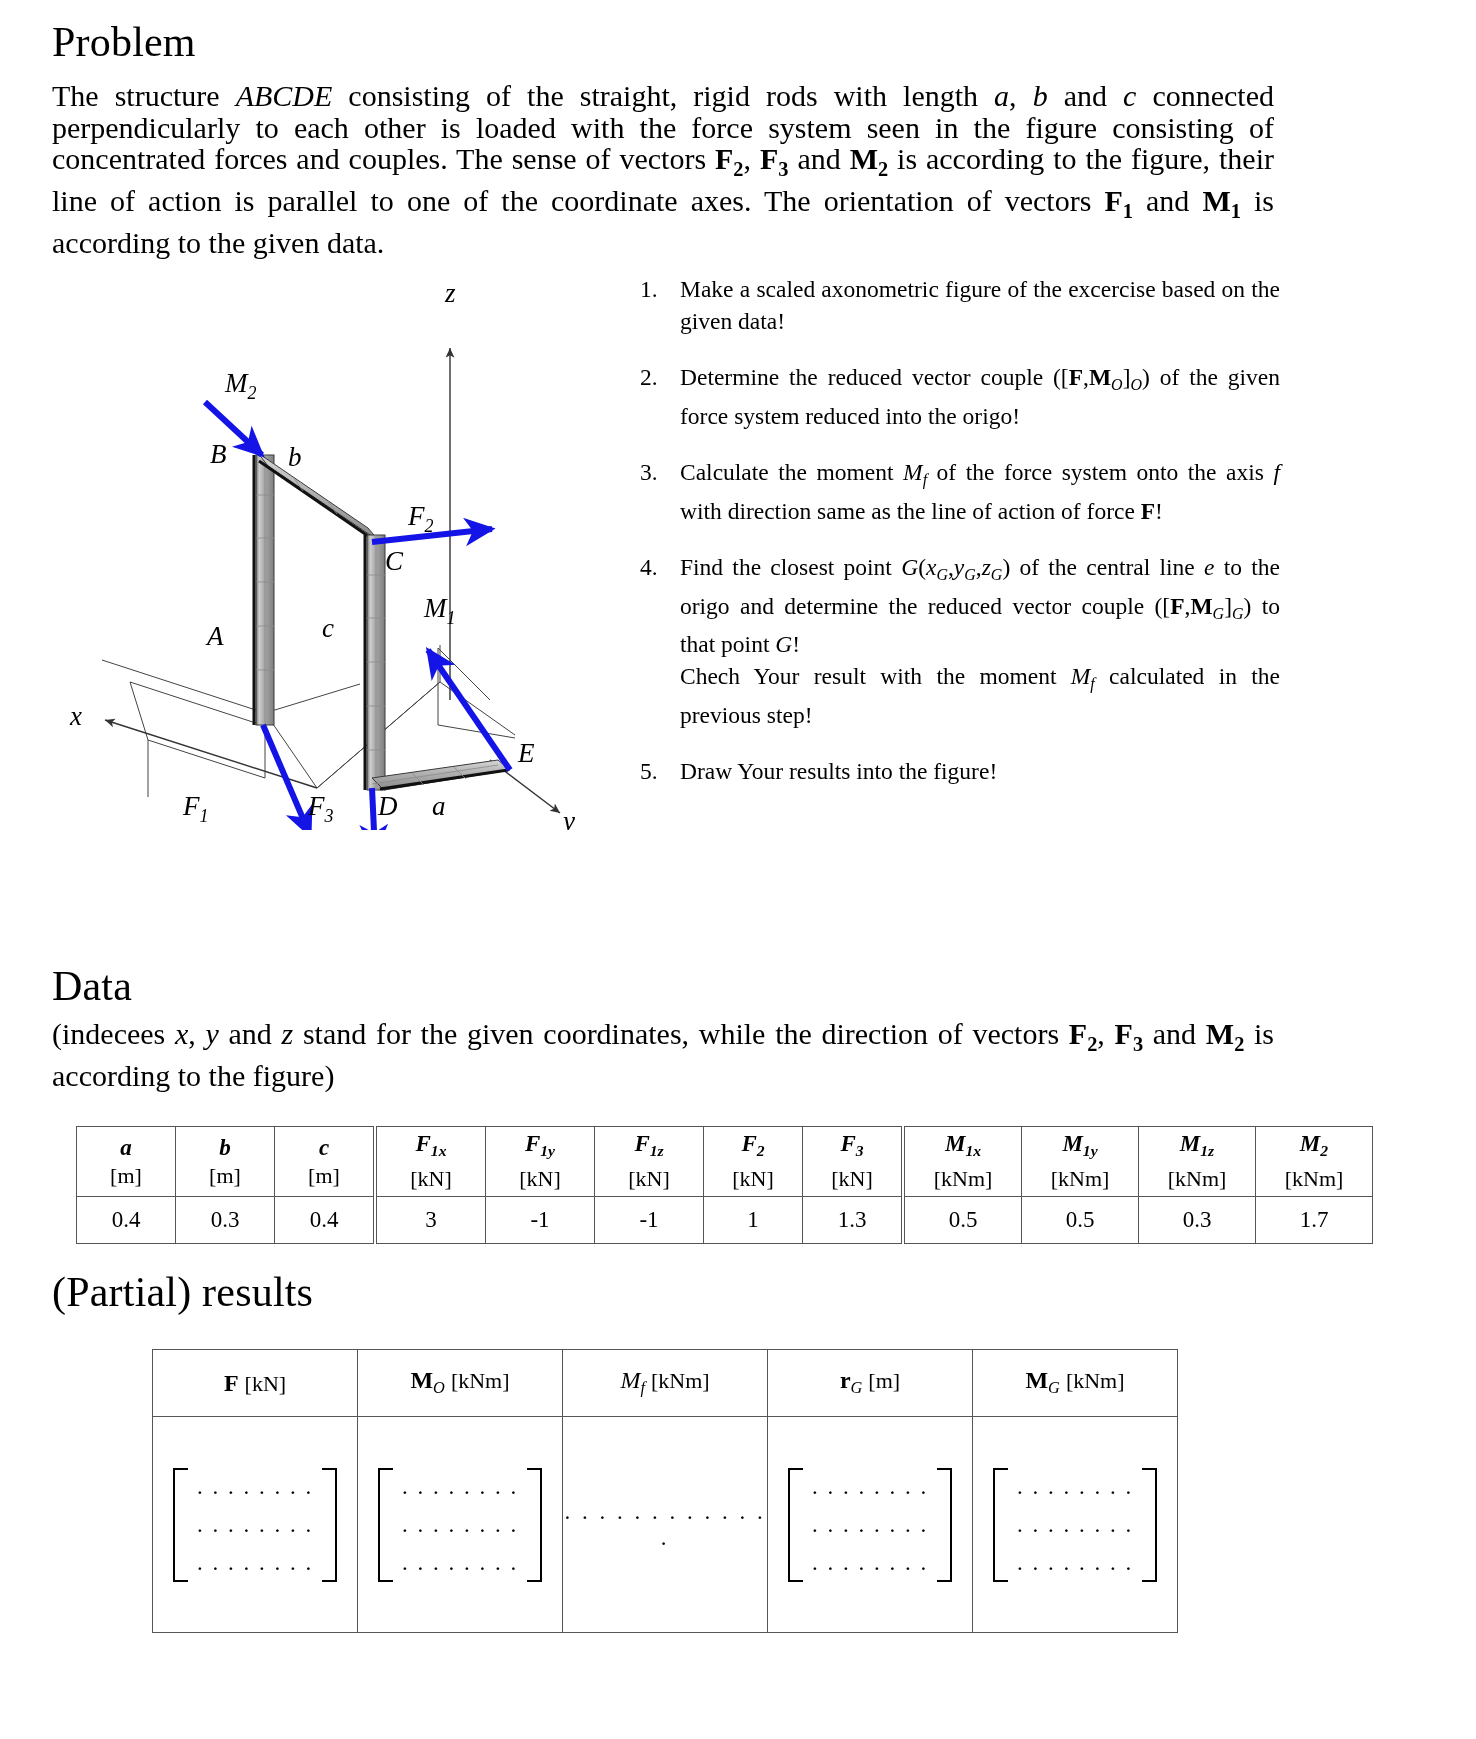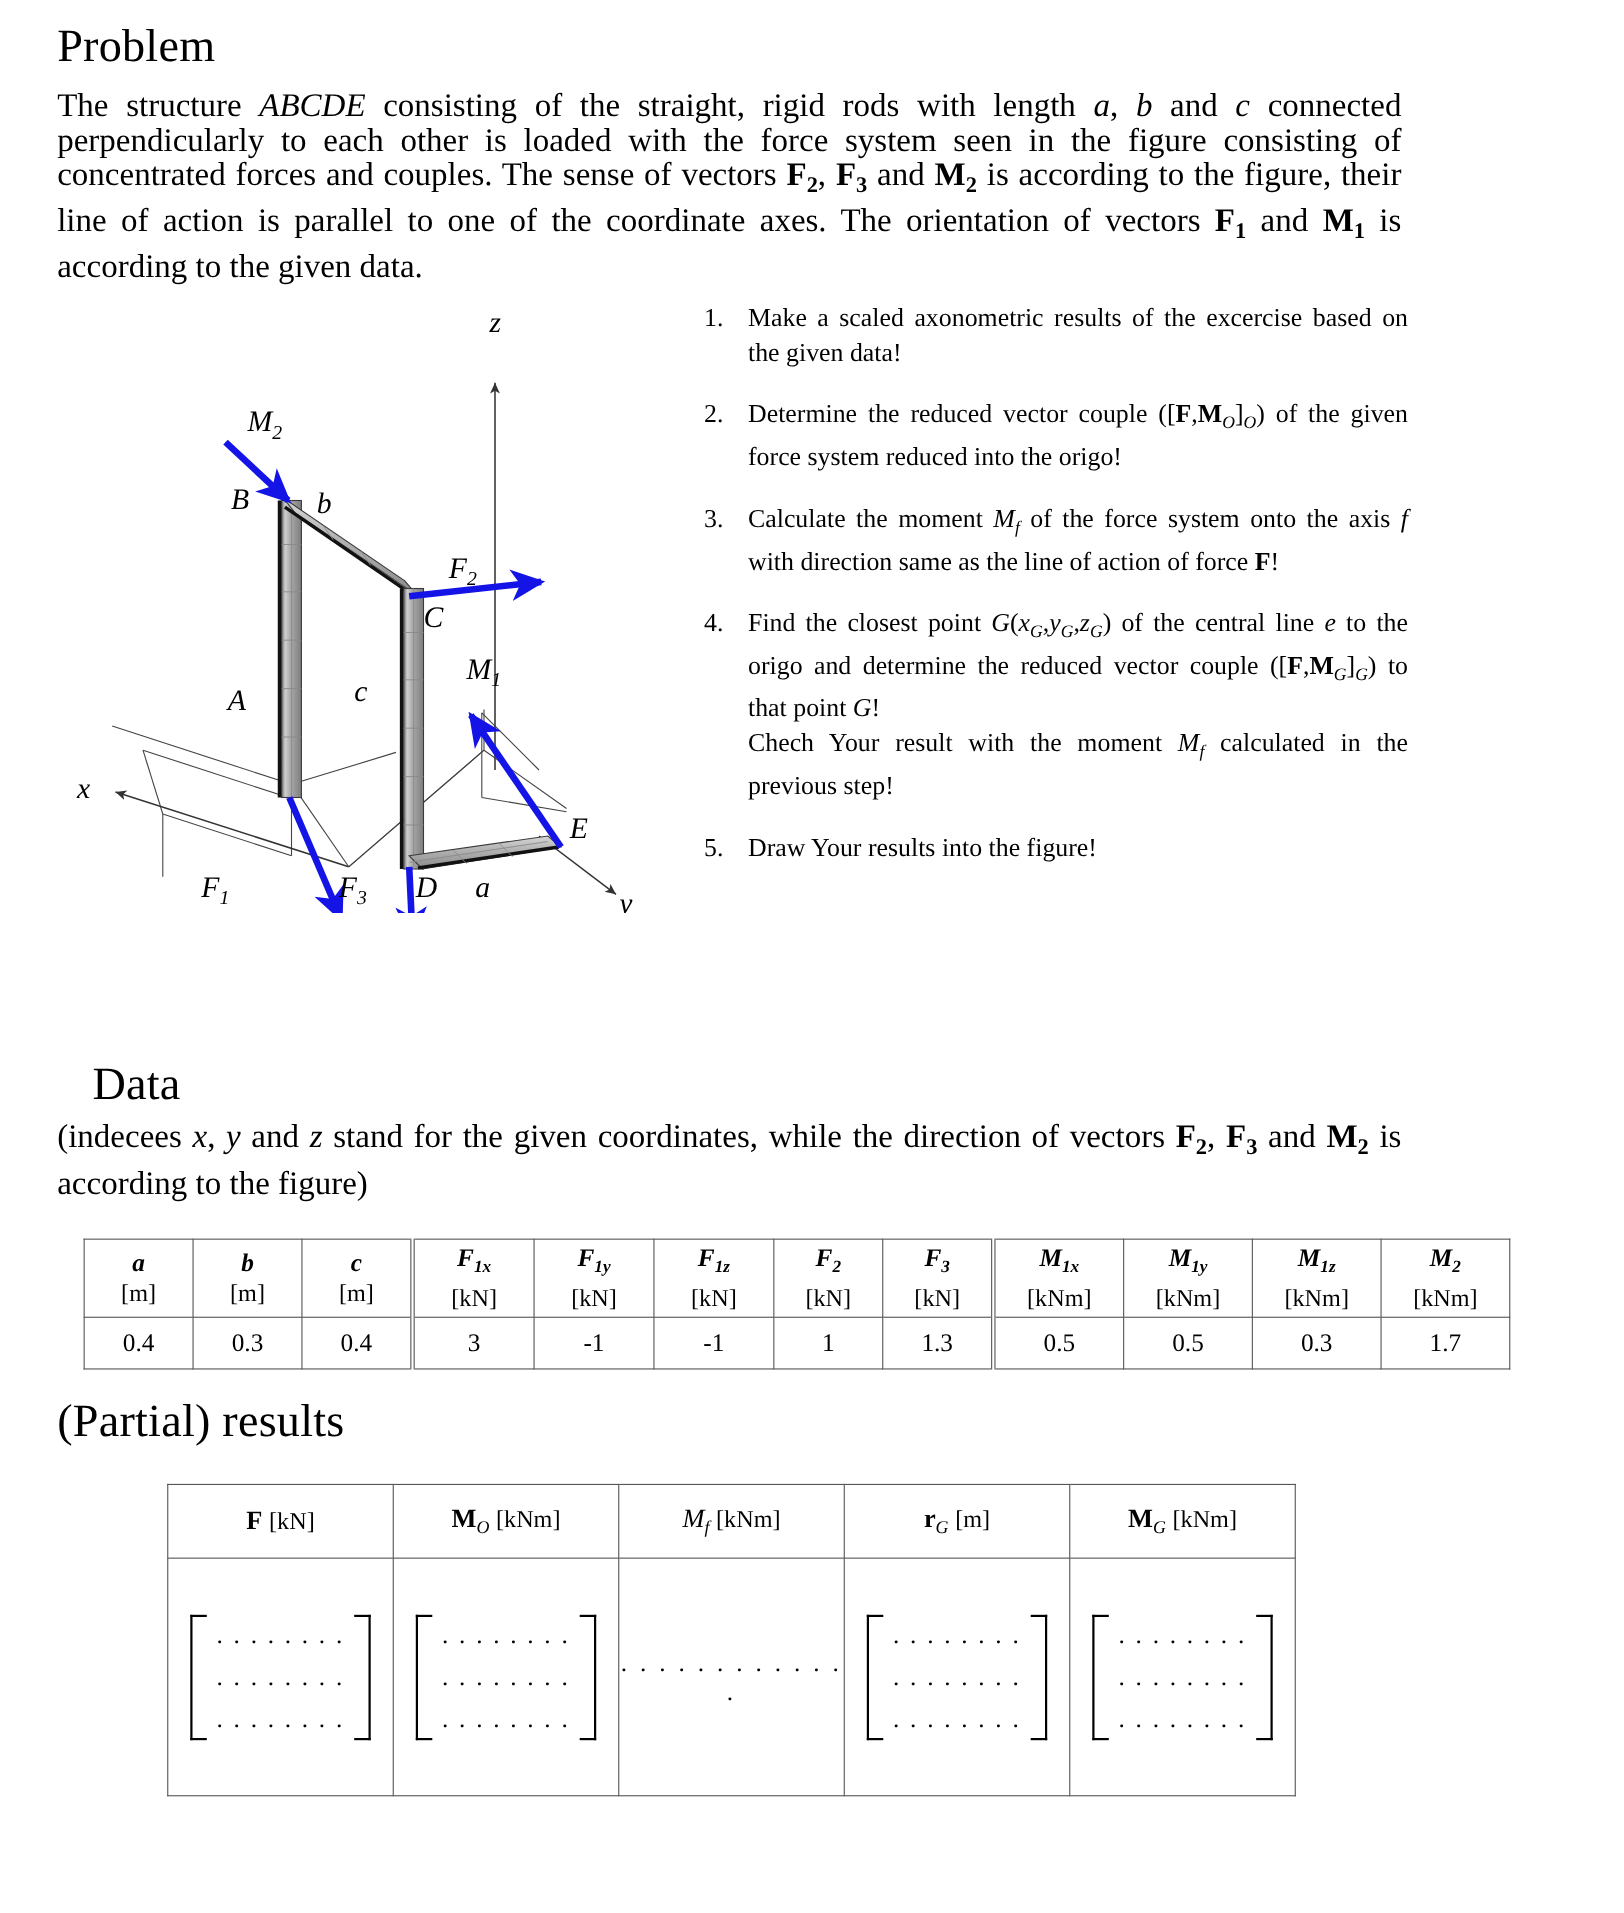--- a/index.html
+++ b/index.html
@@ -23,21 +23,21 @@
   }
 
   
   h1.section {
     font-size: 42px;
     font-weight: normal;
     margin: 0;
     letter-spacing: 0.2px;
   }
   #problem-heading { position: absolute; left: 52px; top: 18px; }
-  #data-heading    { position: absolute; left: 52px; top: 962px; margin-left: 32px; }
+  #data-heading    { position: absolute; left: 52px; top: 962px; }
   #results-heading { position: absolute; left: 52px; top: 1268px; }
 
   
   .para {
     position: absolute;
     font-size: 30px;
     line-height: 31.5px;
     text-align: justify;
     text-justify: inter-word;
   }
@@ -295,21 +295,21 @@
           <tspan class="fig-label">F</tspan><tspan class="fig-label fig-label-sub" dy="7">3</tspan>
         </text>
       </g>
     </svg>
   </div>
 
   <div id="task-list">
 
     <div class="task">
       <div class="task-num">1.</div>
-      <div class="task-body">Make a scaled axonometric results of the excercise based on the given data!</div>
+      <div class="task-body">Make a scaled axonometric figure of the excercise based on the given data!</div>
     </div>
 
     <div class="task">
       <div class="task-num">2.</div>
       <div class="task-body">Determine the reduced vector couple ([<b class="vec">F</b>,<b class="vec">M</b><span class="sub-i">O</span>]<span class="sub-i">O</span>) of the given force system reduced into the origo!</div>
     </div>
 
     <div class="task">
       <div class="task-num">3.</div>
       <div class="task-body">Calculate the moment <i class="mvar">M</i><span class="sub-i">f</span> of the force system onto the axis <i class="mvar">f</i> with direction same as the line of action of force <b class="vec">F</b>!</div>

